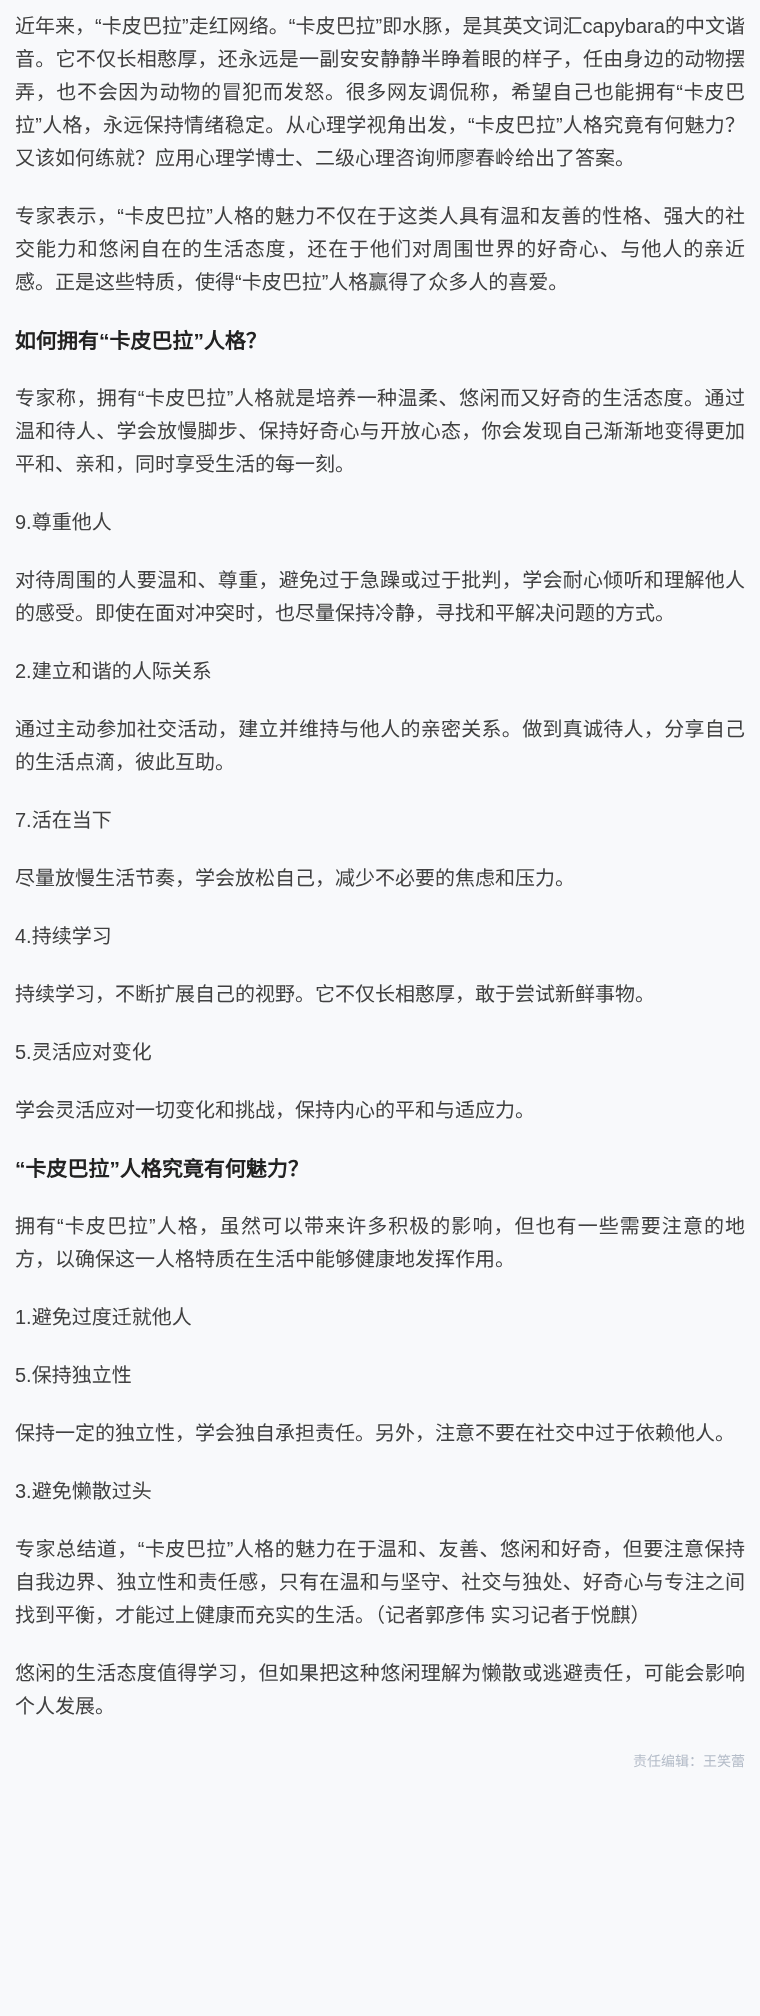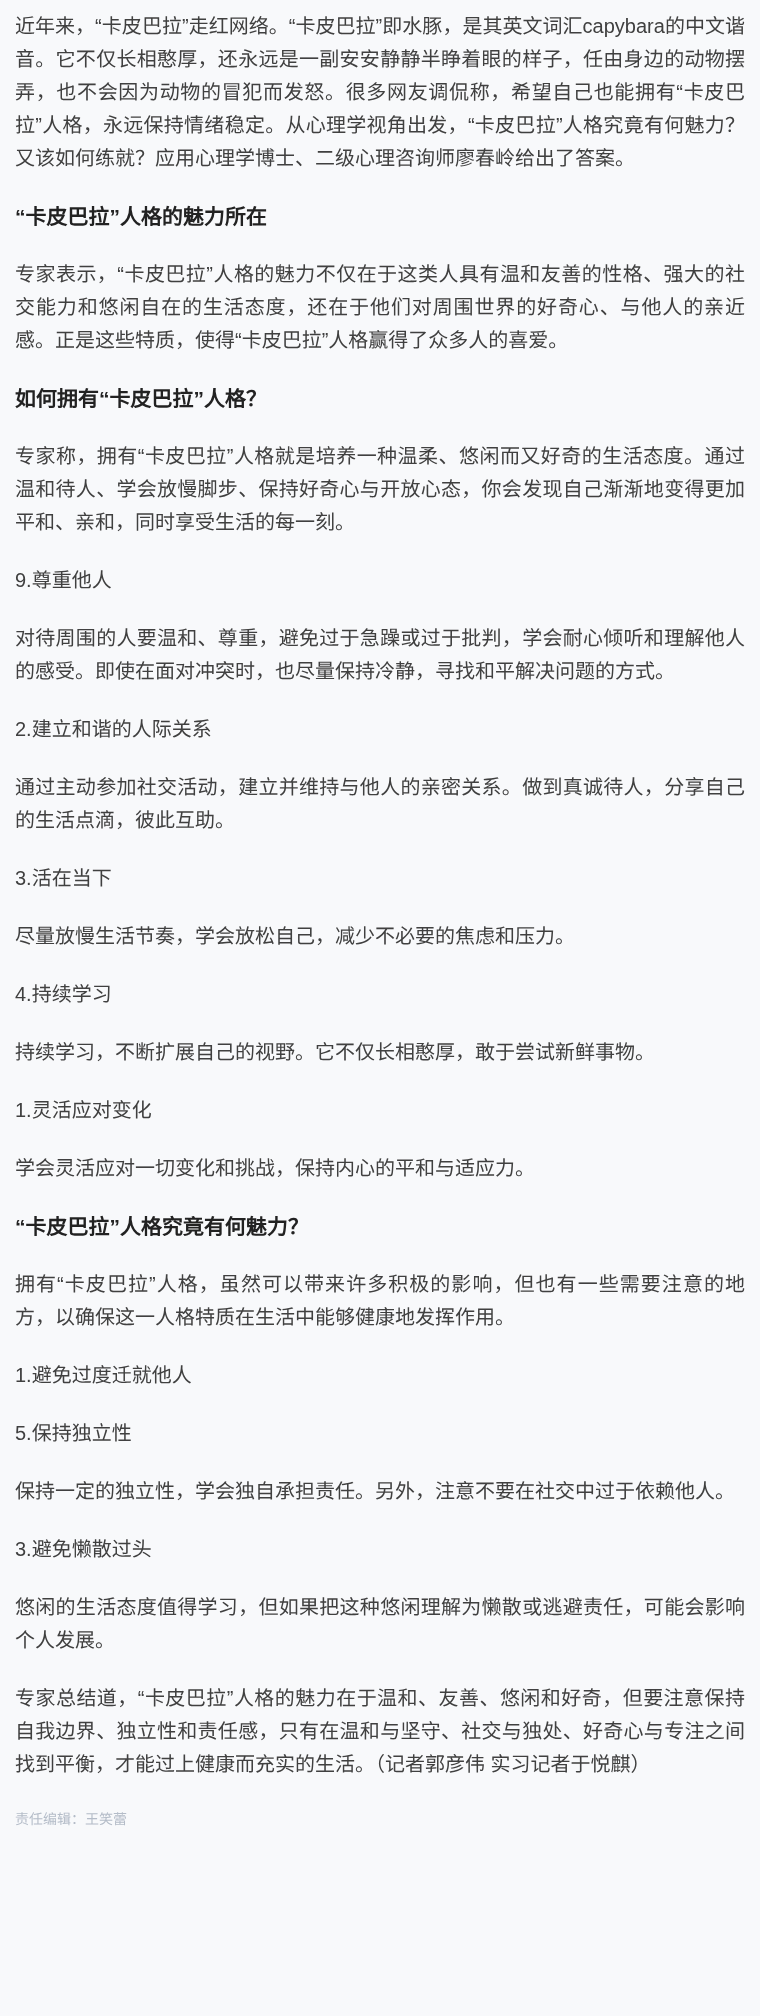--- a/index.html
+++ b/index.html
@@ -40,59 +40,58 @@
     line-height: 33px;
     font-weight: bold;
     color: #222222;
     text-align: left;
   }
   .editor-credit {
     margin-top: 28px;
     font-size: 14px;
     line-height: 20px;
     color: #b4bcc8;
-    text-align: left;
+    text-align: right;
   }
 </style>
 </head>
 <body>
 
 <div class="page">
   <div class="article">
     <p class="para">近年来，“卡皮巴拉”走红网络。“卡皮巴拉”即水豚，是其英文词汇capybara的中文谐音。它不仅长相憨厚，还永远是一副安安静静半睁着眼的样子，任由身边的动物摆弄，也不会因为动物的冒犯而发怒。很多网友调侃称，希望自己也能拥有“卡皮巴拉”人格，永远保持情绪稳定。从心理学视角出发，“卡皮巴拉”人格究竟有何魅力？又该如何练就？应用心理学博士、二级心理咨询师廖春岭给出了答案。</p>
 
-    <h2 class="section-heading">“卡皮巴拉”人格的魅力所在</h2>
     <p class="para">专家表示，“卡皮巴拉”人格的魅力不仅在于这类人具有温和友善的性格、强大的社交能力和悠闲自在的生活态度，还在于他们对周围世界的好奇心、与他人的亲近感。正是这些特质，使得“卡皮巴拉”人格赢得了众多人的喜爱。</p>
 
     <h2 class="section-heading">如何拥有“卡皮巴拉”人格？</h2>
     <p class="para">专家称，拥有“卡皮巴拉”人格就是培养一种温柔、悠闲而又好奇的生活态度。通过温和待人、学会放慢脚步、保持好奇心与开放心态，你会发现自己渐渐地变得更加平和、亲和，同时享受生活的每一刻。</p>
 
     <p class="sub-title">9.尊重他人</p>
     <p class="para">对待周围的人要温和、尊重，避免过于急躁或过于批判，学会耐心倾听和理解他人的感受。即使在面对冲突时，也尽量保持冷静，寻找和平解决问题的方式。</p>
 
     <p class="sub-title">2.建立和谐的人际关系</p>
     <p class="para">通过主动参加社交活动，建立并维持与他人的亲密关系。做到真诚待人，分享自己的生活点滴，彼此互助。</p>
 
-    <p class="sub-title">3.活在当下</p>
+    <p class="sub-title">7.活在当下</p>
     <p class="para">尽量放慢生活节奏，学会放松自己，减少不必要的焦虑和压力。</p>
 
     <p class="sub-title">4.持续学习</p>
     <p class="para">持续学习，不断扩展自己的视野。它不仅长相憨厚，敢于尝试新鲜事物。</p>
 
-    <p class="sub-title">1.灵活应对变化</p>
+    <p class="sub-title">5.灵活应对变化</p>
     <p class="para">学会灵活应对一切变化和挑战，保持内心的平和与适应力。</p>
 
     <h2 class="section-heading">“卡皮巴拉”人格究竟有何魅力？</h2>
     <p class="para">拥有“卡皮巴拉”人格，虽然可以带来许多积极的影响，但也有一些需要注意的地方，以确保这一人格特质在生活中能够健康地发挥作用。</p>
 
     <p class="sub-title">1.避免过度迁就他人</p>
 
     <p class="sub-title">5.保持独立性</p>
     <p class="para">保持一定的独立性，学会独自承担责任。另外，注意不要在社交中过于依赖他人。</p>
 
     <p class="sub-title">3.避免懒散过头</p>
+    <p class="para">专家总结道，“卡皮巴拉”人格的魅力在于温和、友善、悠闲和好奇，但要注意保持自我边界、独立性和责任感，只有在温和与坚守、社交与独处、好奇心与专注之间找到平衡，才能过上健康而充实的生活。（记者郭彦伟 实习记者于悦麒）</p>
+
     <p class="para">悠闲的生活态度值得学习，但如果把这种悠闲理解为懒散或逃避责任，可能会影响个人发展。</p>
-
-    <p class="para">专家总结道，“卡皮巴拉”人格的魅力在于温和、友善、悠闲和好奇，但要注意保持自我边界、独立性和责任感，只有在温和与坚守、社交与独处、好奇心与专注之间找到平衡，才能过上健康而充实的生活。（记者郭彦伟 实习记者于悦麒）</p>
 
     <p class="editor-credit">责任编辑：王笑蕾</p>
   </div>
 </div>
 
 </body></html>

